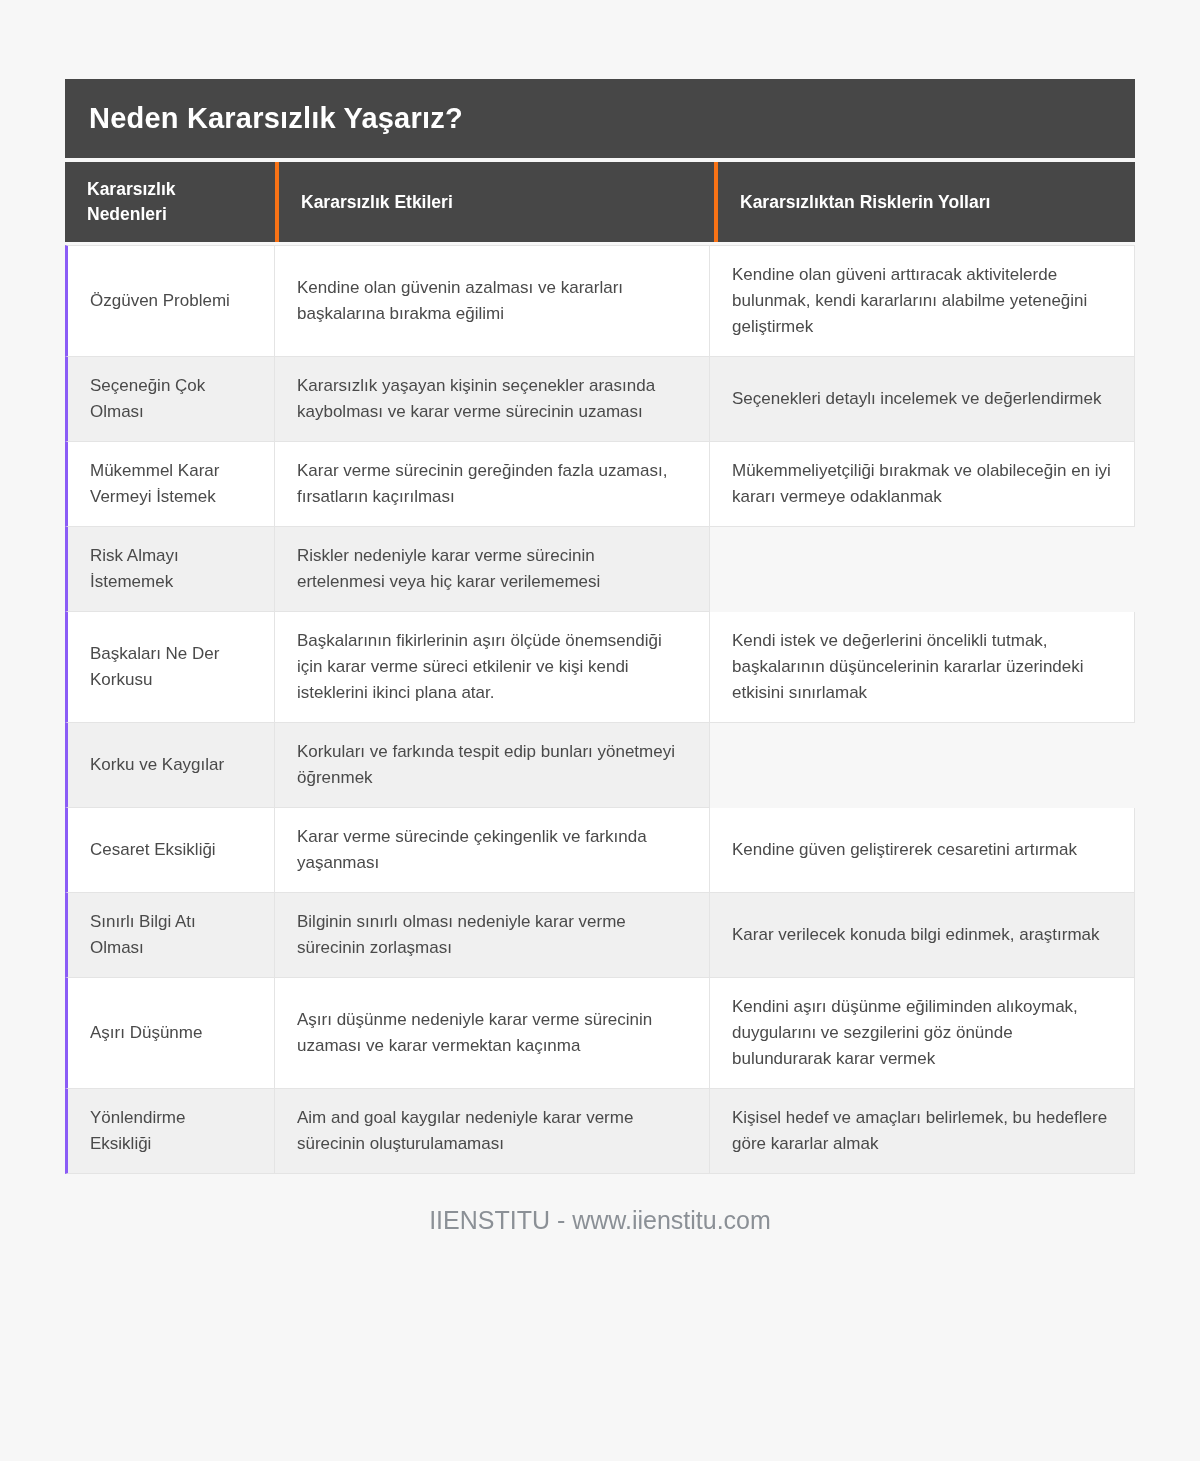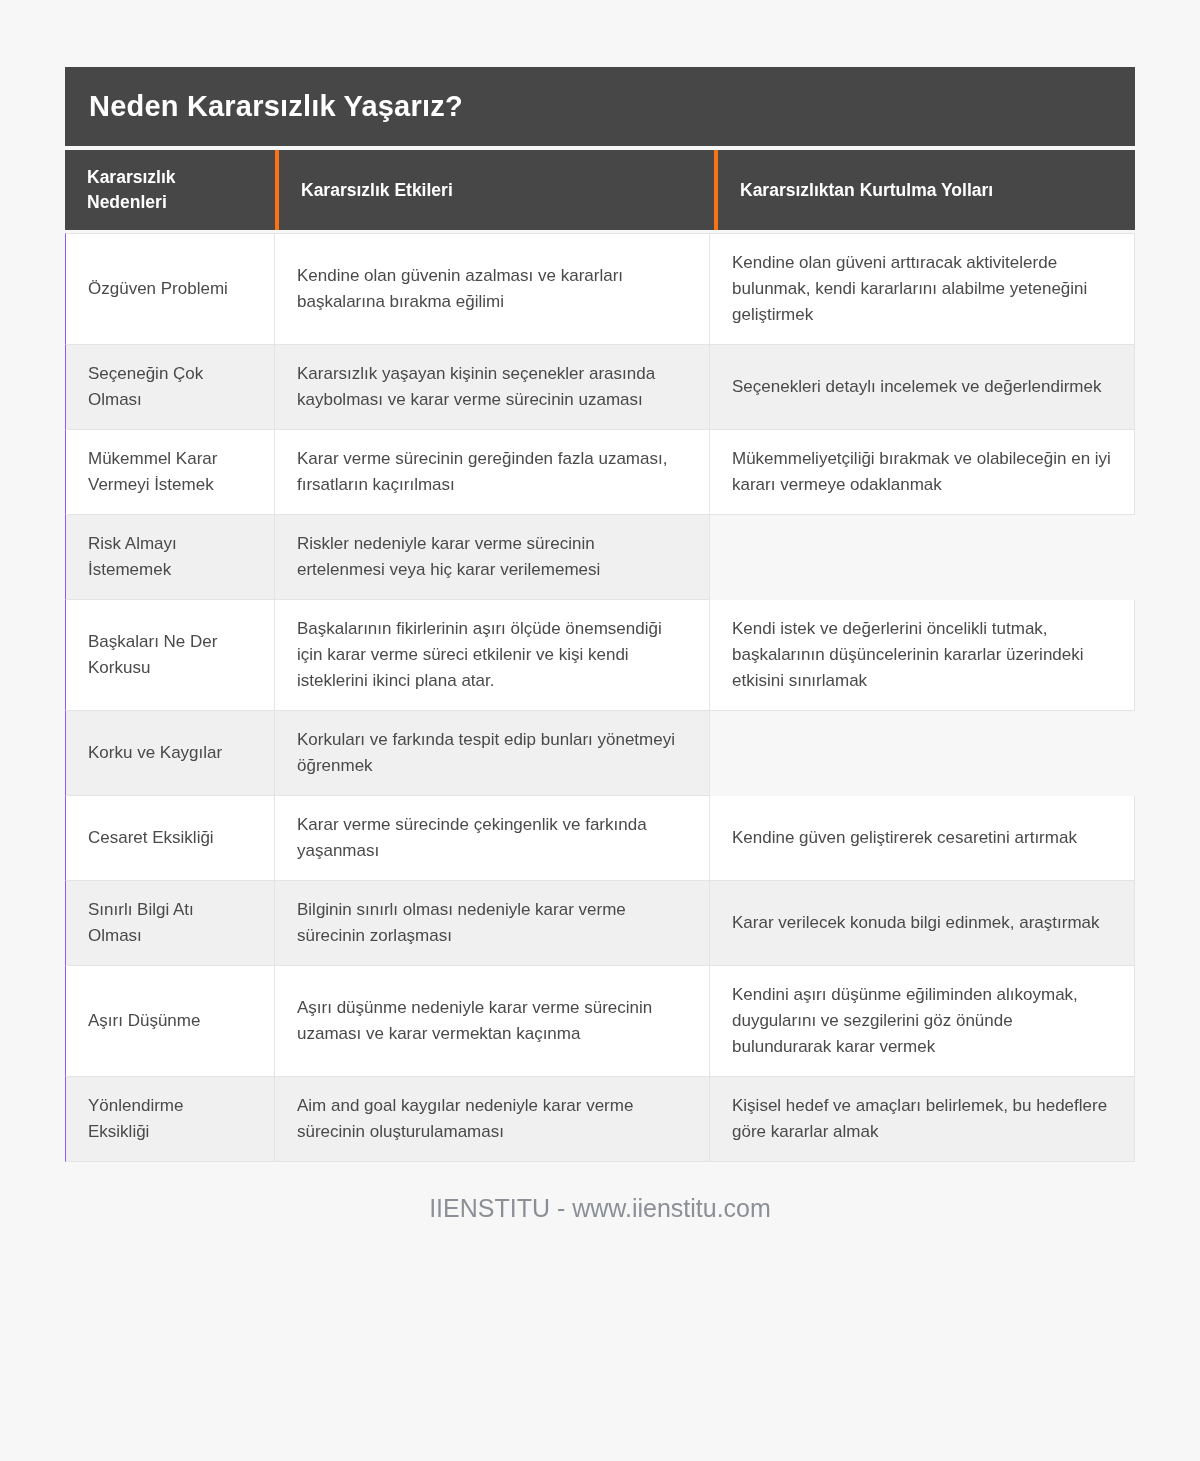--- a/index.html
+++ b/index.html
@@ -8,21 +8,21 @@
     padding: 0;
     background: #f7f7f7;
     font-family: "Liberation Sans", "DejaVu Sans", sans-serif;
   }
   body {
     width: 1200px;
     min-height: 1461px;
   }
   .table-wrap {
     width: 1070px;
-    margin: 0 auto;
+    margin: 12px auto;
     padding-top: 67px;
   }
   
   .title-banner {
     background: #474747;
     height: 79px;
     display: flex;
     align-items: center;
     padding: 0 24px;
     margin-bottom: 4px;
@@ -63,21 +63,21 @@
     color: #4a4a4a;
     font-size: 17px;
     line-height: 26px;
     padding: 16px 22px;
     display: flex;
     align-items: center;
     border-right: 1px solid #e4e4e4;
     border-bottom: 1px solid #e4e4e4;
   }
   .cell.c1 {
-    border-left: 1px solid #8b5cf6;
+    border-left: 3px solid #8b5cf6;
     padding-right: 44px;
   }
   .row:first-child .cell { border-top: 1px solid #e4e4e4; }
   .row:nth-child(even) .cell { background: #f0f0f0; }
   
   .footer {
     text-align: center;
     color: #8b9096;
     font-size: 25px;
     margin-top: 32px;
@@ -89,21 +89,21 @@
 
 <div class="table-wrap">
 
   <div class="title-banner">
     <h1>Neden Kararsızlık Yaşarız?</h1>
   </div>
 
   <div class="header-row">
     <div class="header-cell">Kararsızlık Nedenleri</div>
     <div class="header-cell">Kararsızlık Etkileri</div>
-    <div class="header-cell">Kararsızlıktan Kurtulma Yolları</div>
+    <div class="header-cell">Kararsızlıktan Risklerin Yolları</div>
   </div>
 
   <div class="table-body">
     <div class="row">
       <div class="cell c1">Özgüven Problemi</div>
       <div class="cell c2">Kendine olan güvenin azalması ve kararları başkalarına bırakma eğilimi</div>
       <div class="cell c3">Kendine olan güveni arttıracak aktivitelerde bulunmak, kendi kararlarını alabilme yeteneğini geliştirmek</div>
     </div>
     <div class="row">
       <div class="cell c1">Seçeneğin Çok Olması</div>

